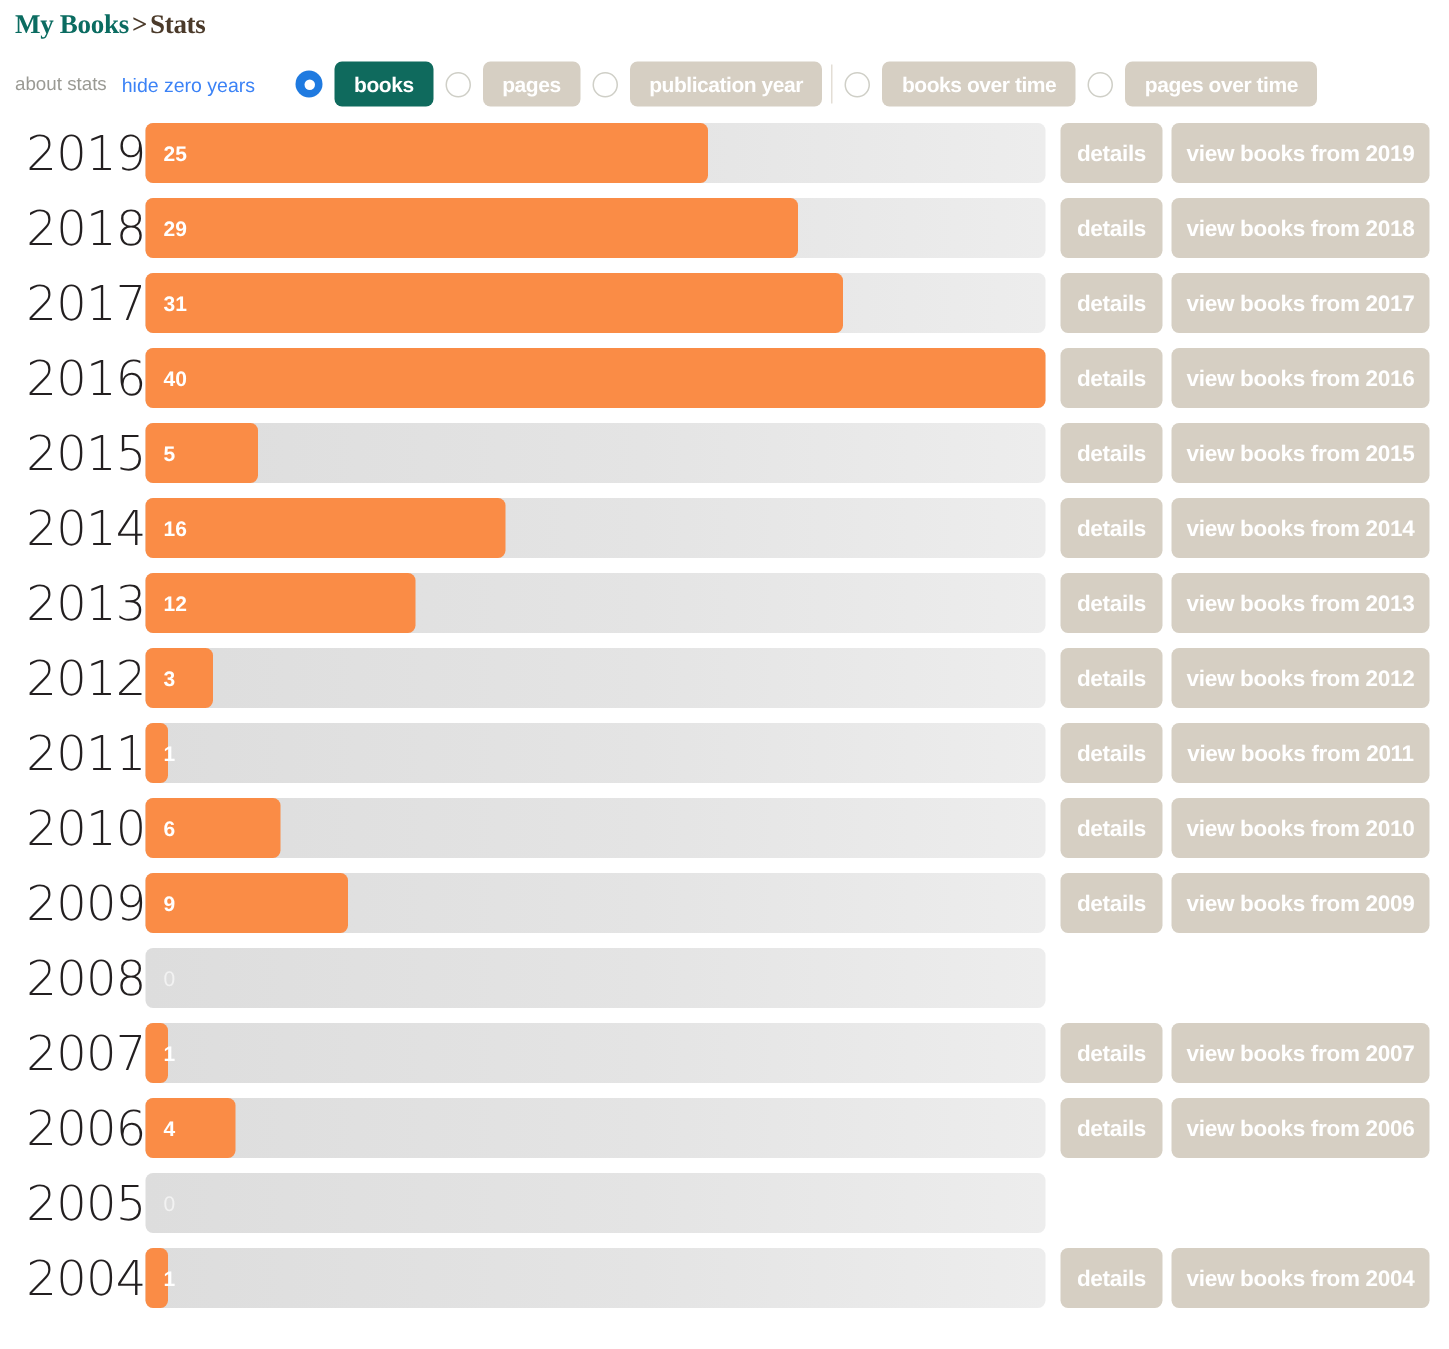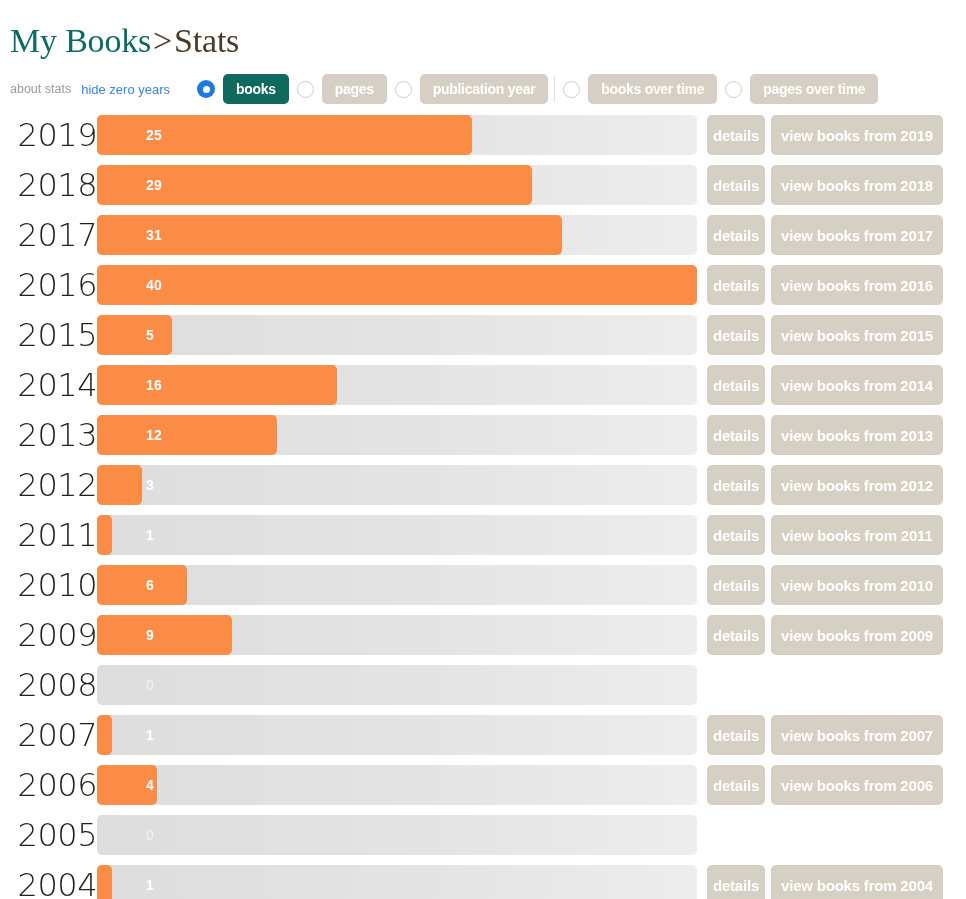--- a/index.html
+++ b/index.html
@@ -6,24 +6,24 @@
   html, body {
     margin: 0; padding: 0;
     width: 966px; height: 899px;
     background: #ffffff;
     font-family: "Liberation Sans", sans-serif;
     overflow: hidden;
   }
 
   
   .page-header {
-    padding: 22px 0 0 10px;
+    padding: 6px 0 0 10px;
     font-family: "Liberation Serif", serif;
-    font-size: 34px;
-    font-weight: normal;
+    font-size: 18px;
+    font-weight: bold;
     letter-spacing: -0.2px;
     white-space: nowrap;
   }
   .crumb-mybooks { color: #0b6c61; }
   .crumb-sep     { color: #4b3a2a; margin: 0 2px; }
   .crumb-stats   { color: #4b3a2a; }
 
   
   .control-bar {
     display: flex;
@@ -135,21 +135,20 @@
     position: absolute;
     left: 12px;
     top: 50%;
     transform: translateY(-50%);
     font-size: 14px;
     font-weight: bold;
     color: #ffffff;
     letter-spacing: 0.1px;
     z-index: 2;
     pointer-events: none;
-    margin-left: 37px;
   }
   .val.zero { color: #f2f2f2; font-weight: normal; }
   .row-actions {
     display: flex;
     align-items: center;
     margin-left: 10px;
     gap: 6px;
   }
   .btn {
     display: inline-flex;
@@ -159,21 +158,21 @@
     border-radius: 5px;
     background: #d6cfc3;
     color: #ffffff;
     font-size: 15px;
     font-weight: bold;
     letter-spacing: -0.2px;
     cursor: pointer;
     user-select: none;
     white-space: nowrap;
   }
-  .btn-details { width: 58px; }
+  .btn-details { width: 68px; }
   .btn-view    { width: 172px; }
   .row-actions.hidden { visibility: hidden; }
 </style>
 </head>
 <body>
 
 <div class="page-header">
   <span class="crumb-mybooks">My Books</span><span class="crumb-sep">&gt;</span><span class="crumb-stats">Stats</span>
 </div>
 

